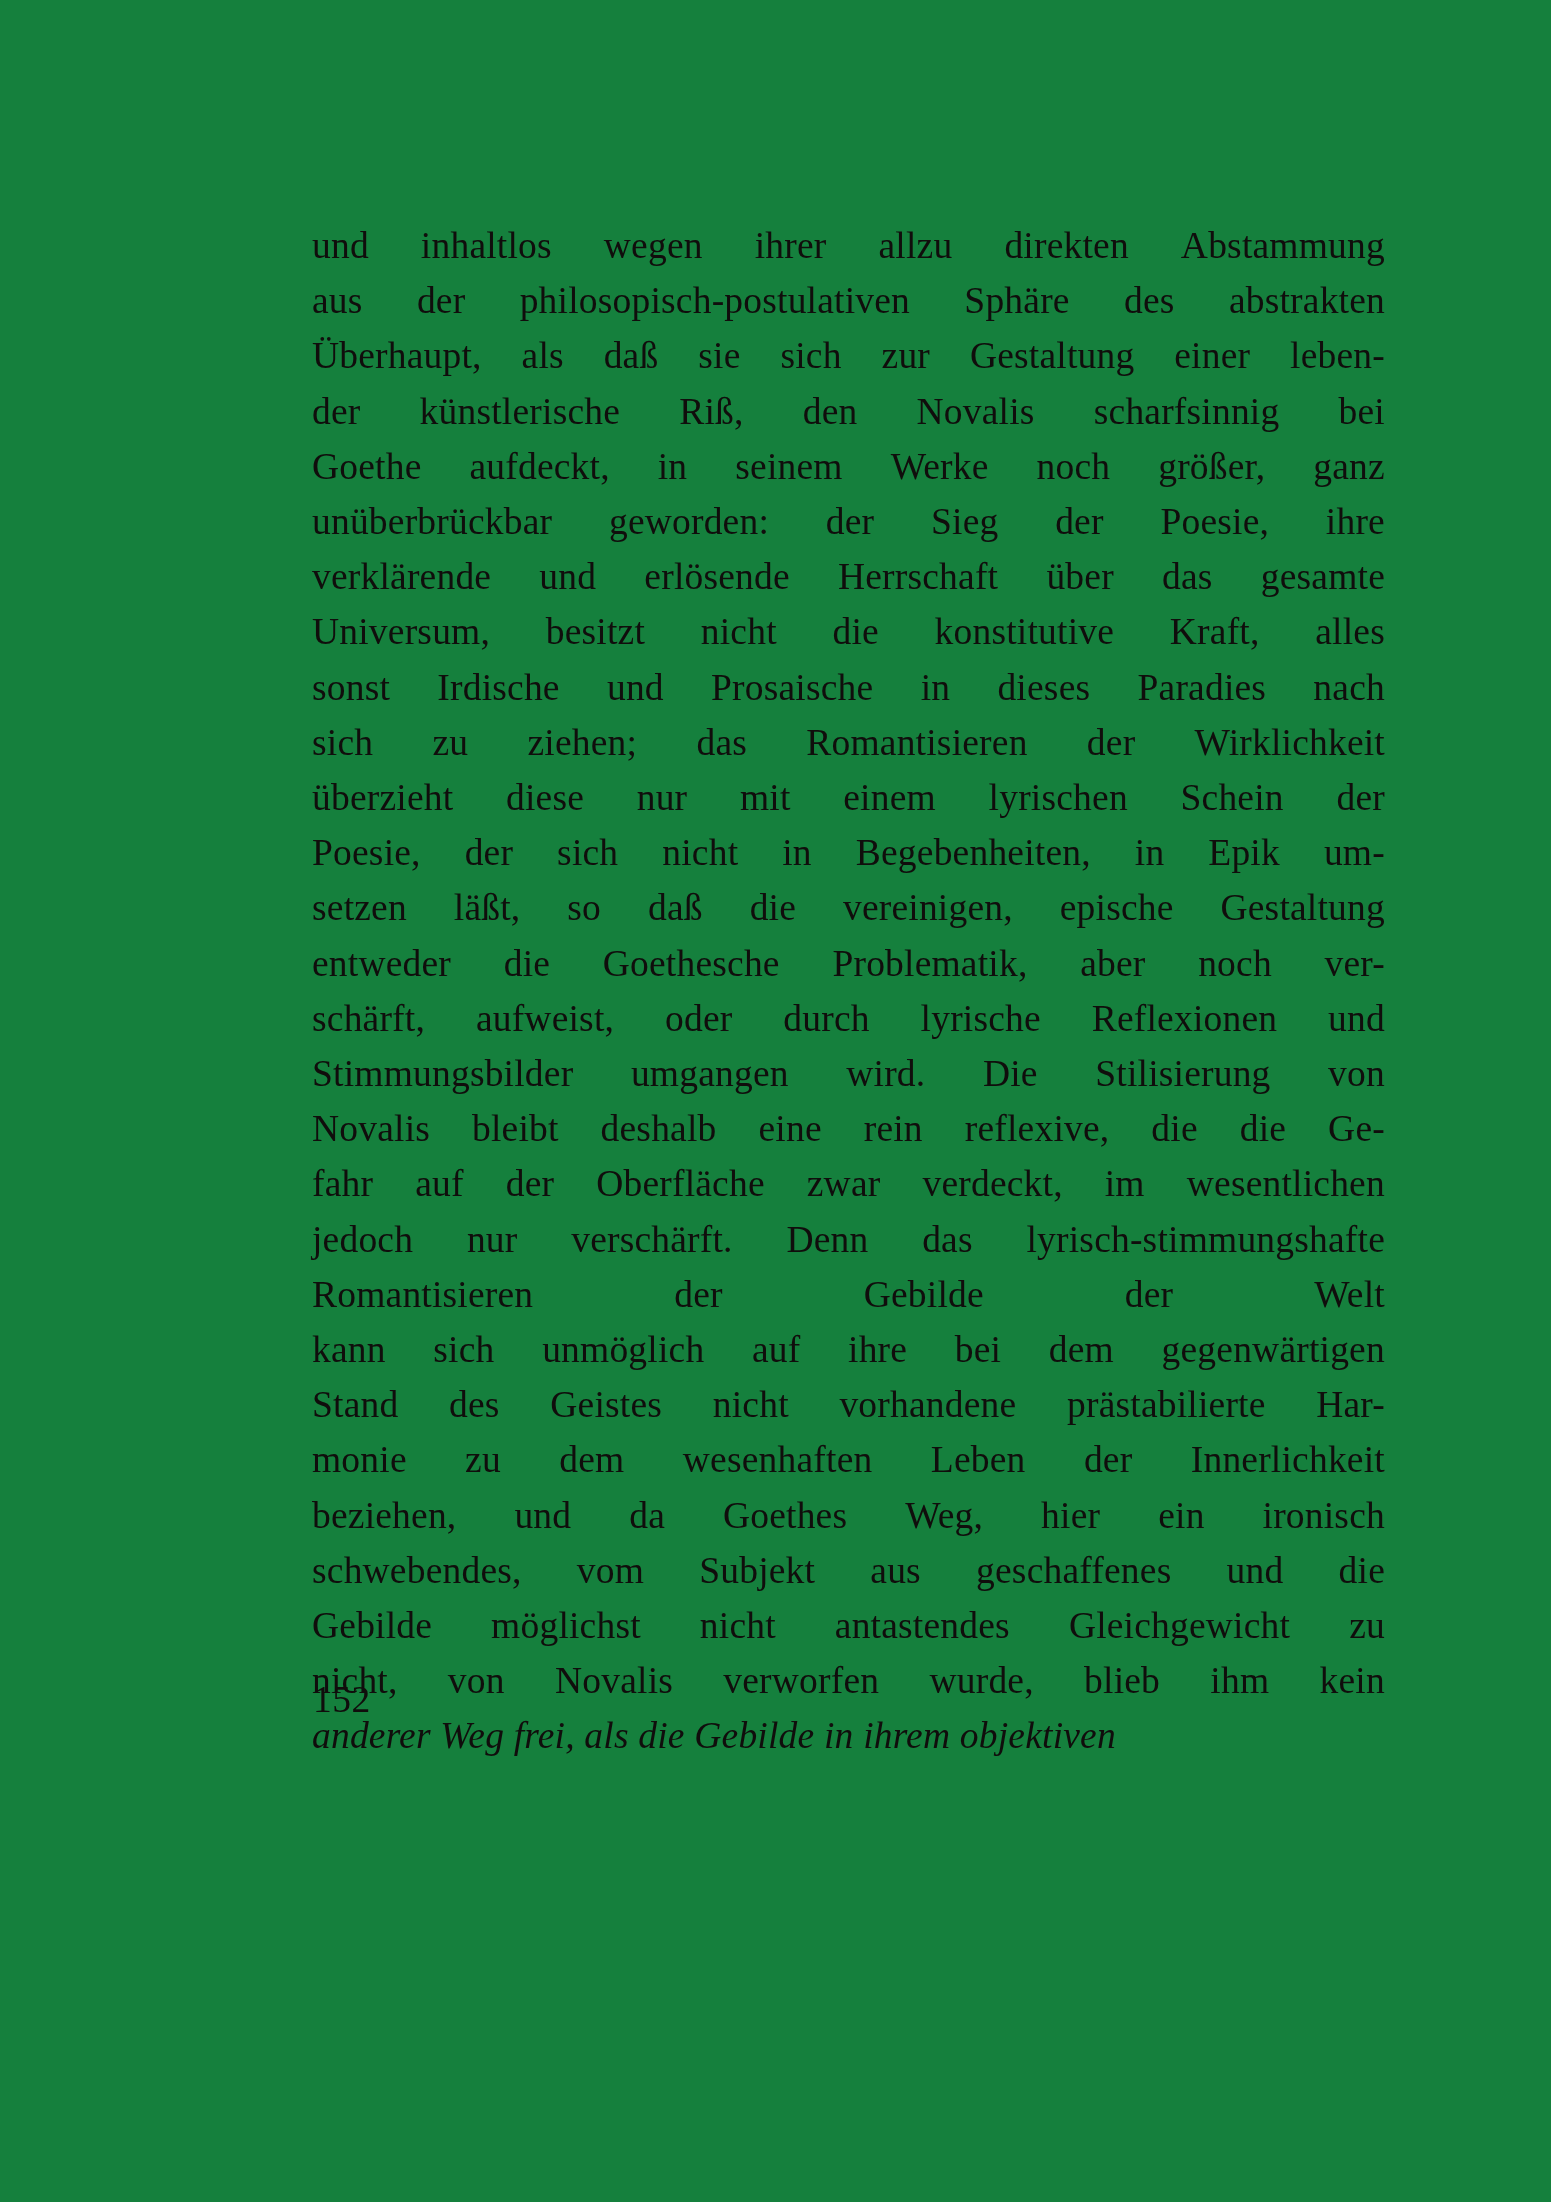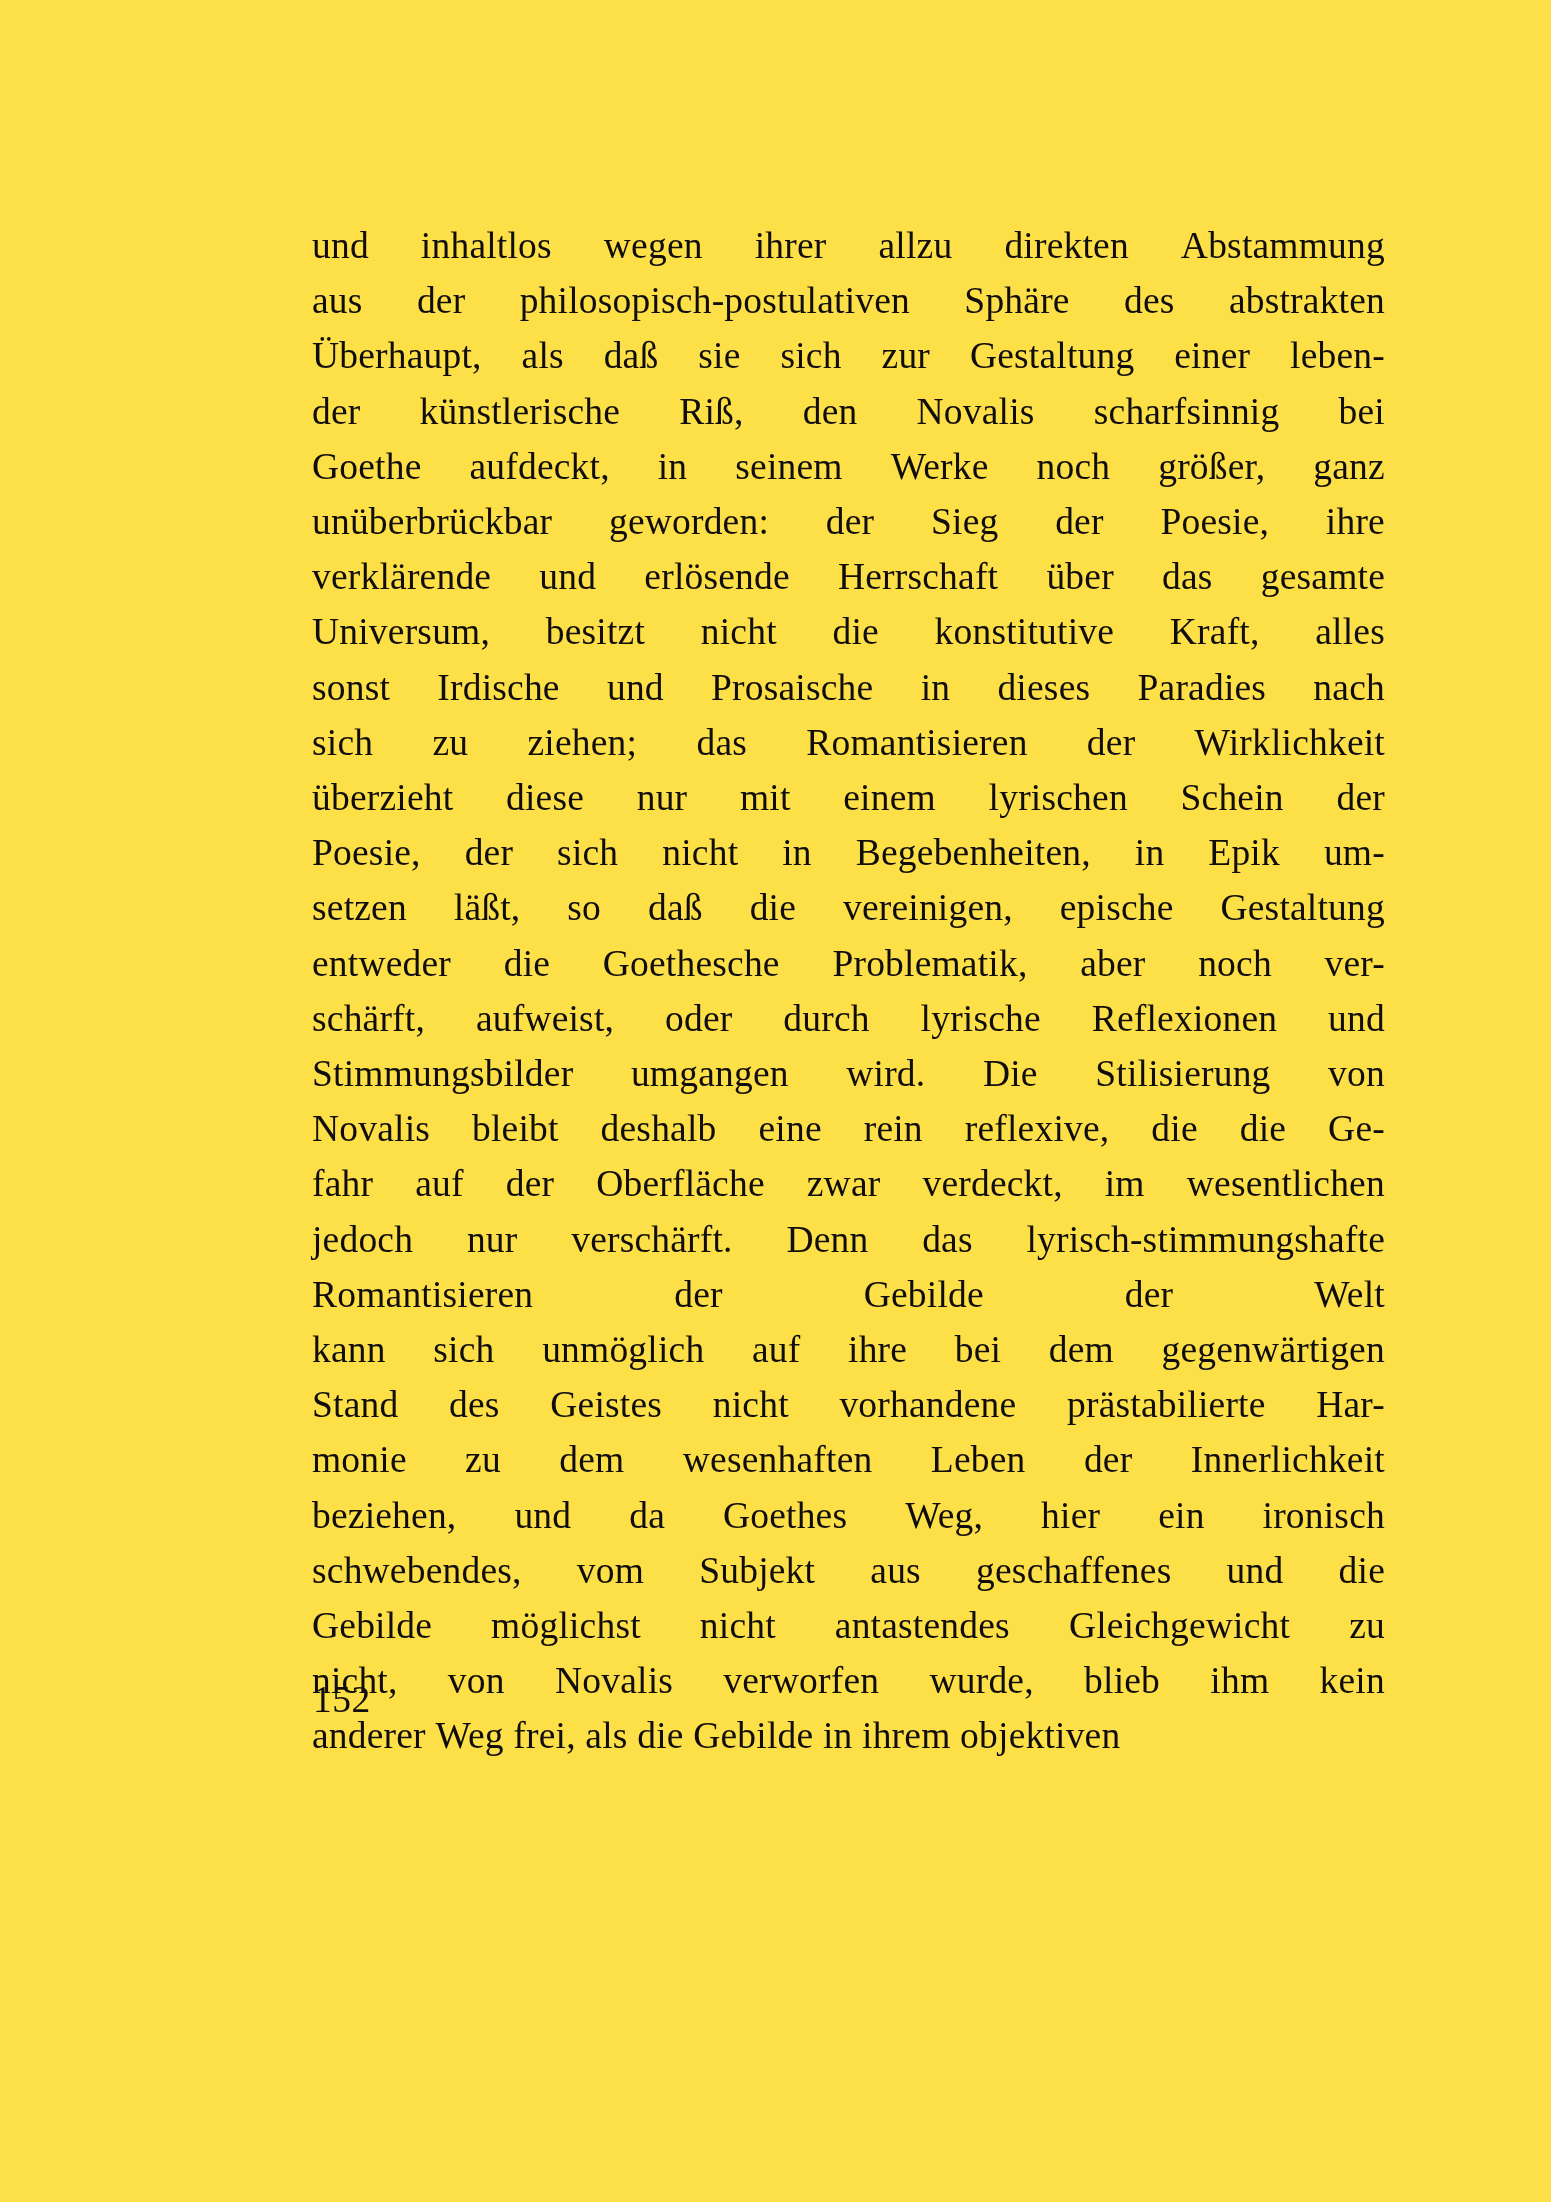--- a/index.html
+++ b/index.html
@@ -7,40 +7,41 @@
     padding: 0;
     background: #ffffff;
   }
   body {
     font-family: "Liberation Serif", serif;
   }
   .page {
     position: relative;
     width: 1551px;
     height: 2202px;
-    background: #fde047;
+    background: #15803d;
     overflow: hidden;
   }
   .text-block {
     position: absolute;
     left: 312px;
     top: 218px;
     width: 1073px;
   }
   .body-line {
     display: flex;
     justify-content: space-between;
     font-size: 37.5px;
     line-height: 55.2px;
     color: #100d0c;
     letter-spacing: 0.2px;
     white-space: nowrap;
   }
   .body-line.last {
     justify-content: flex-start;
+    font-style: italic;
   }
   .body-line > span {
     display: inline-block;
   }
   .page-number {
     position: absolute;
     left: 313px;
     top: 1677px;
     font-size: 37.5px;
     line-height: 46px;

